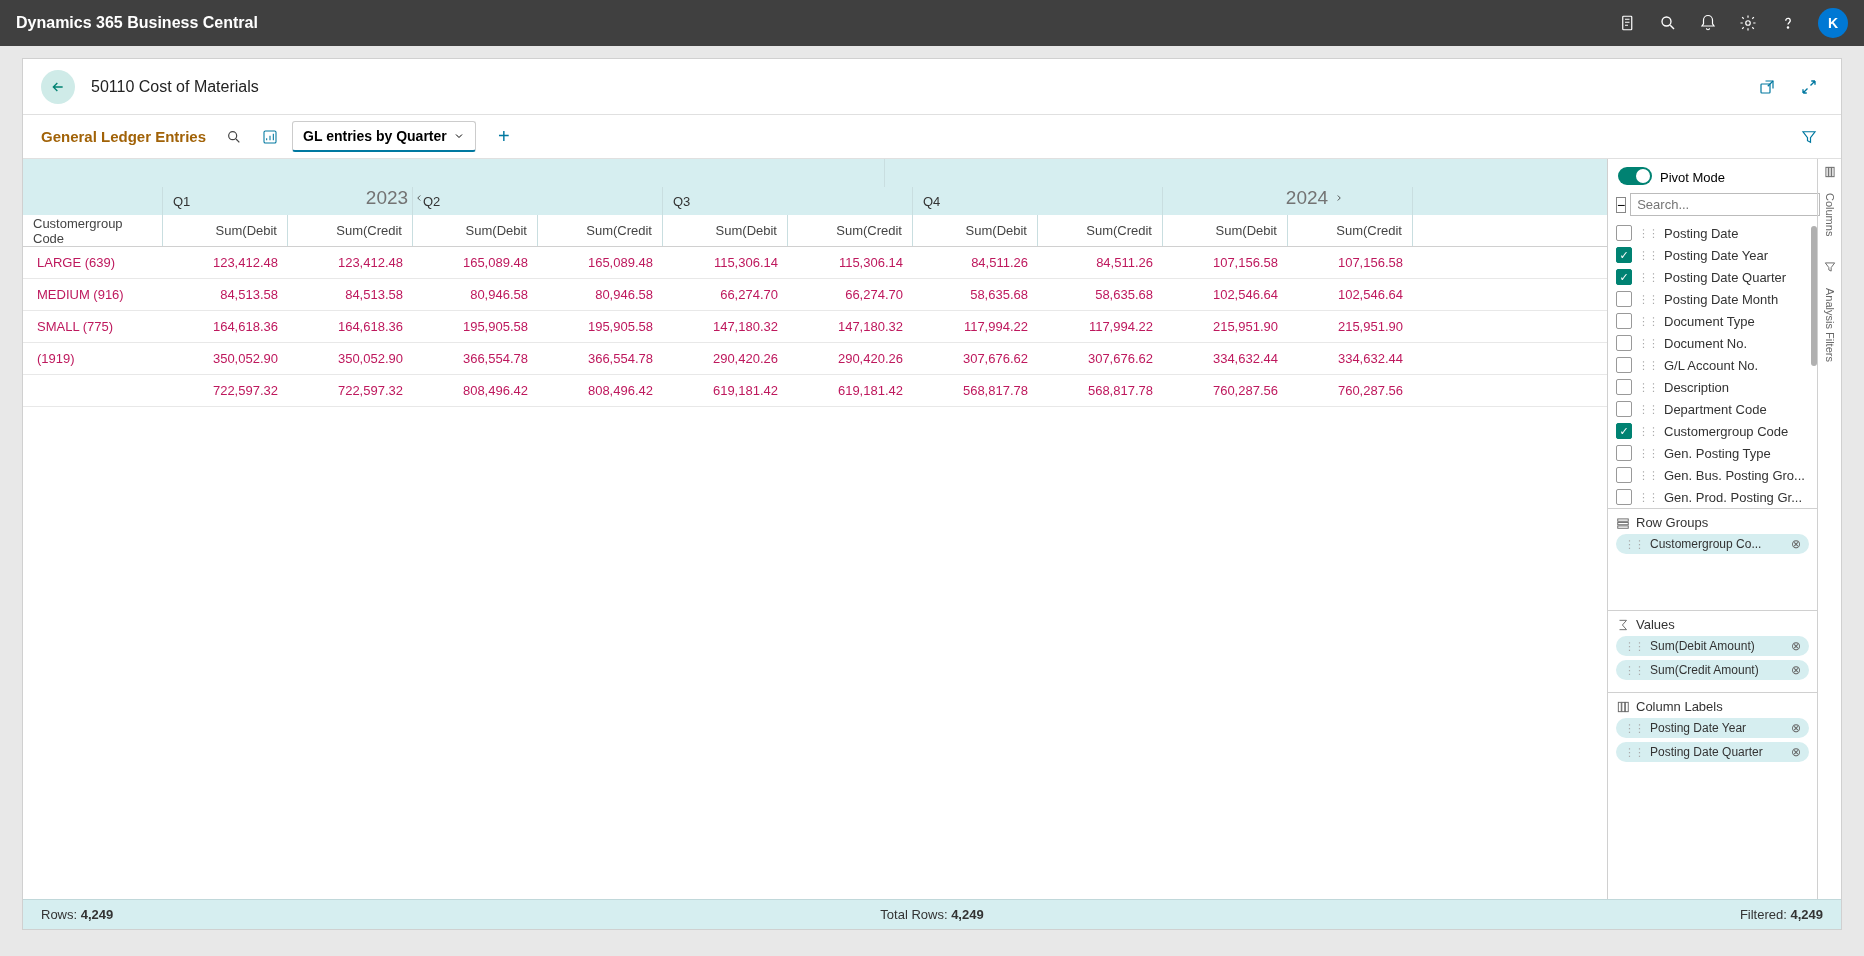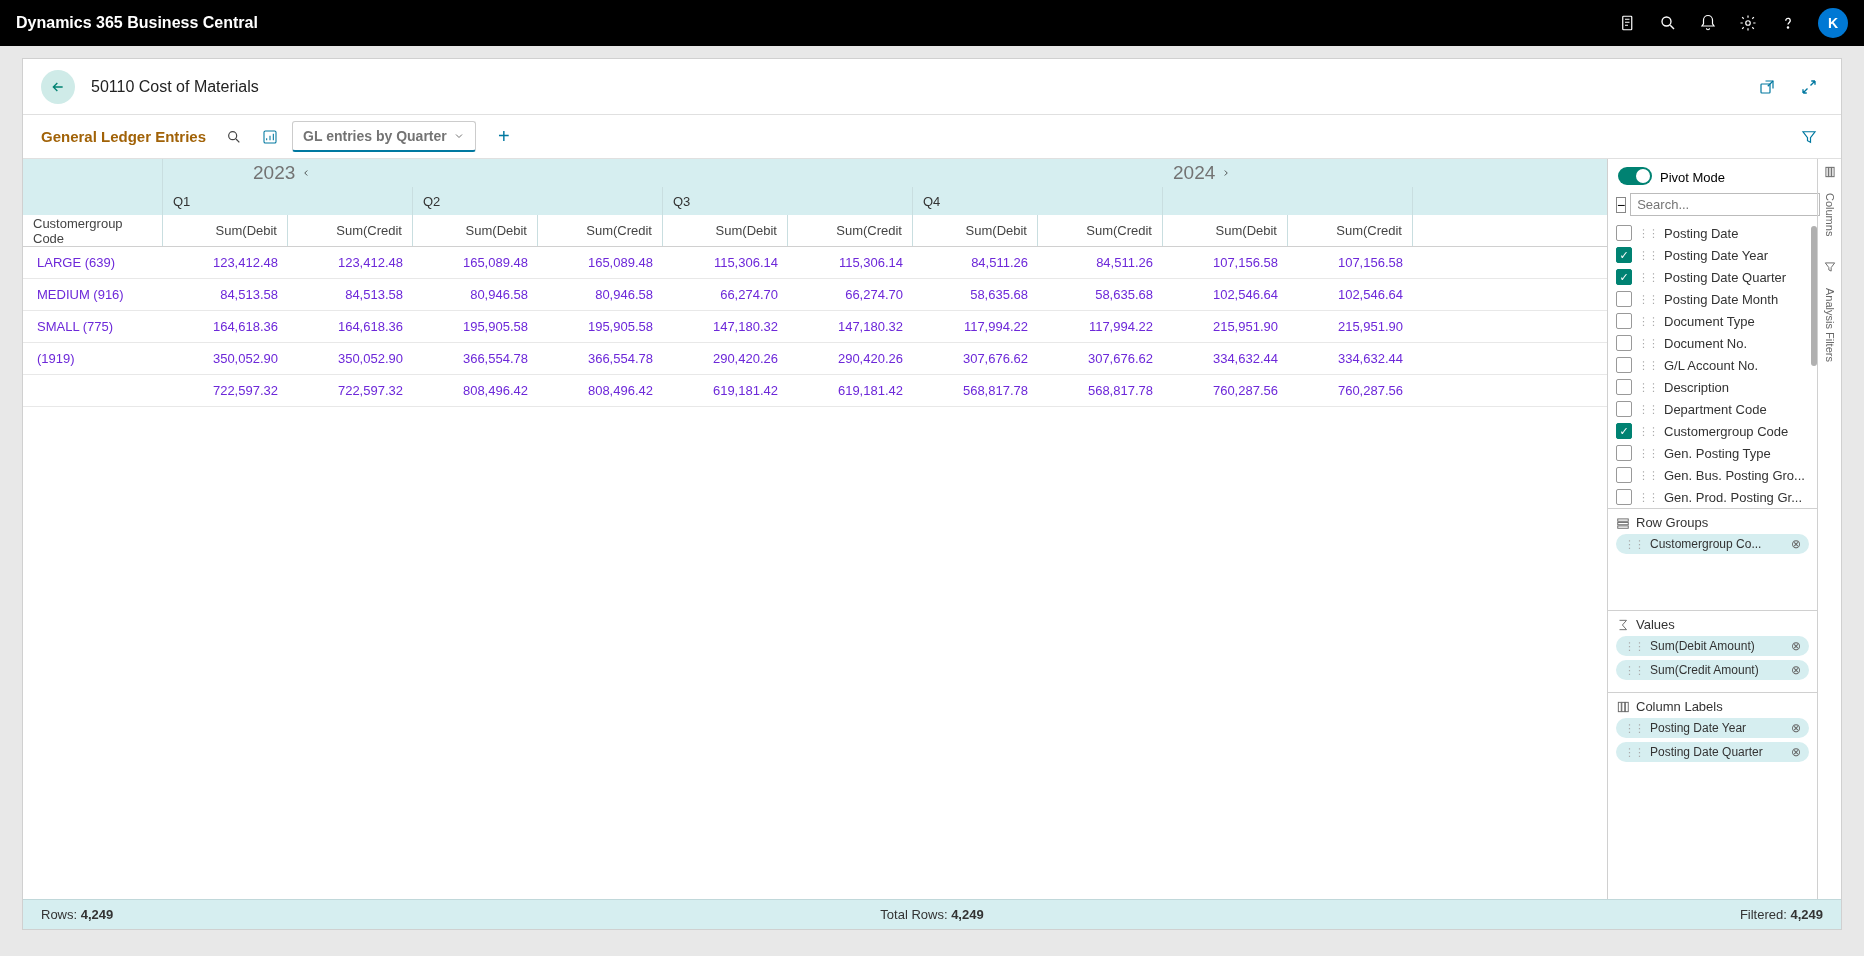--- a/index.html
+++ b/index.html
@@ -1,57 +1,57 @@
 <!DOCTYPE html>
 <html><head>
 <meta charset="utf-8">
 <style>
 * { box-sizing: border-box; margin: 0; padding: 0; font-family: 'Segoe UI', Tahoma, sans-serif; }
 body { background: #f0f0f0; width: 1864px; height: 956px; overflow: hidden; }
 
 
-.topbar { background: #000000; height: 46px; display: flex; align-items: center; justify-content: space-between; padding: 0 16px; color: #fff; }
+.topbar { background: #404040; height: 46px; display: flex; align-items: center; justify-content: space-between; padding: 0 16px; color: #fff; }
 .topbar-title { font-size: 16px; font-weight: 600; }
 .topbar-icons { display: flex; align-items: center; gap: 20px; }
 .topbar-icons .icon-btn { width: 20px; height: 20px; display: flex; align-items: center; justify-content: center; cursor: pointer; color: #fff; }
 .avatar { width: 30px; height: 30px; border-radius: 50%; background: #0078d4; color: #fff; display: flex; align-items: center; justify-content: center; font-size: 14px; font-weight: 600; cursor: pointer; }
 
 
 .outer { padding: 12px 22px 26px 22px; height: calc(100% - 46px); background: #e8e8e8; }
 .page { background: #fff; height: 100%; display: flex; flex-direction: column; border: 1px solid #d0d0d0; }
 
 
 .page-header { height: 56px; display: flex; align-items: center; padding: 0 18px; border-bottom: 1px solid #e0e0e0; }
 .back-btn { width: 34px; height: 34px; border-radius: 50%; background: #cfebe8; display: flex; align-items: center; justify-content: center; cursor: pointer; color: #008272; margin-right: 16px; }
 .page-title { font-size: 16px; color: #222; }
 .page-header-right { margin-left: auto; display: flex; gap: 14px; }
 .page-header-right .hdr-icon { width: 28px; height: 28px; display:flex; align-items:center; justify-content:center; cursor:pointer; color:#0078a0; }
 
 
 .toolbar { height: 44px; display: flex; align-items: center; padding: 0 18px; gap: 8px; border-bottom: 1px solid #e0e0e0; }
 .tool-title { font-weight: 600; font-size: 15px; color: #a16207; margin-right: 6px; }
 .tool-icon { width: 28px; height: 28px; display:flex; align-items:center; justify-content:center; cursor:pointer; color:#444; }
-.tab-btn { padding: 6px 10px; border: 1px solid #ccc; border-radius: 3px; display: flex; align-items: center; gap: 6px; font-size: 14px; color: #737373; cursor: pointer; font-weight:600; border-bottom: 2px solid #0078a0;}
+.tab-btn { padding: 6px 10px; border: 1px solid #ccc; border-radius: 3px; display: flex; align-items: center; gap: 6px; font-size: 14px; color: #000000; cursor: pointer; font-weight:600; border-bottom: 2px solid #0078a0;}
 .plus-btn { width: 28px; height: 28px; display:flex; align-items:center; justify-content:center; cursor:pointer; color:#0078a0; font-size: 20px; margin-left:6px;}
 .toolbar-right { margin-left: auto; }
 .filter-icon { width: 28px; height: 28px; display:flex; align-items:center; justify-content:center; cursor:pointer; color:#0078a0; }
 
 
 .content { flex: 1; display: flex; overflow: hidden; }
 .grid-area { flex: 1; overflow: auto; position: relative; }
 
 
-.year-row { display: flex; background: #d6eef0; height: 28px; align-items: center; font-size: 19px; color: #737373; }
+.year-row { display: flex; background: #d6eef0; height: 28px; align-items: center; font-size: 19px; color: #737373; flex-direction: column; }
 .year-cell { display:flex; align-items:center; gap:6px; padding: 0 10px; }
 .q-row { display: flex; background: #d6eef0; height: 28px; align-items: center; font-size: 13px; color: #333; }
 .sub-row { display: flex; background: #fff; height: 32px; align-items: center; font-size: 13px; color: #444; border-bottom: 1px solid #d0d0d0; }
 .hdr-cell { border-right: 1px solid #c9dee0; height: 100%; display:flex; align-items:center; justify-content:flex-end; padding: 0 10px; }
 .hdr-cell.left { justify-content:flex-start; }
 
-.row-cell { padding: 0 10px; text-align: right; font-size: 13px; color: #6d28d9; }
+.row-cell { padding: 0 10px; text-align: right; font-size: 13px; color: #be185d; }
 .row-cell.left { text-align: left; padding-left: 14px; }
 .data-row { display: flex; height: 32px; align-items: center; border-bottom: 1px solid #e8e8e8; }
 
 
 .col-rowlabel { width: 140px; flex-shrink:0; }
 .col-val { width: 125px; flex-shrink:0; }
 
 
 .right-panel { width: 210px; flex-shrink: 0; border-left: 1px solid #d0d0d0; display: flex; flex-direction: column; font-size: 13px; }
 .pivot-toggle-row { display: flex; align-items: flex-end; gap: 8px; padding: 8px 10px; }

